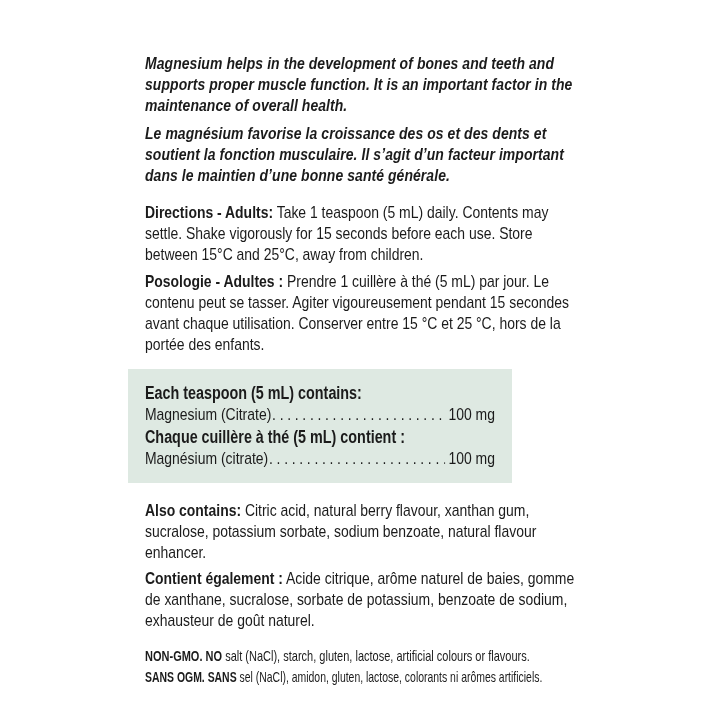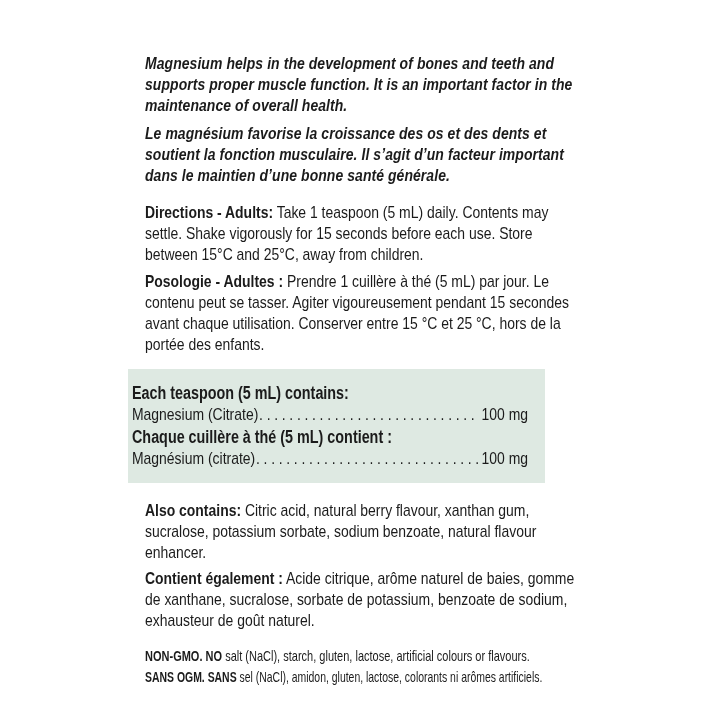--- a/index.html
+++ b/index.html
@@ -41,23 +41,23 @@
   .body-para {
     font-size: 17px;
     line-height: 21px;
   }
   .dir-en { margin-bottom: 6px; }
   .dir-fr { margin-bottom: 14px; }
   .lead-bold { font-weight: bold; }
   .facts-box {
     background: #dee9e2;
     margin-left: -17px;
-    width: 417px;
+    width: 384px;
     box-sizing: border-box;
-    padding: 13px 17px 13px 4px;
+    padding: 13px 17px 13px 17px;
     margin-bottom: 17px;
   }
   .facts-heading {
     font-size: 17.5px;
     line-height: 22px;
     font-weight: bold;
   }
   .facts-row {
     display: flex;
     align-items: baseline;

